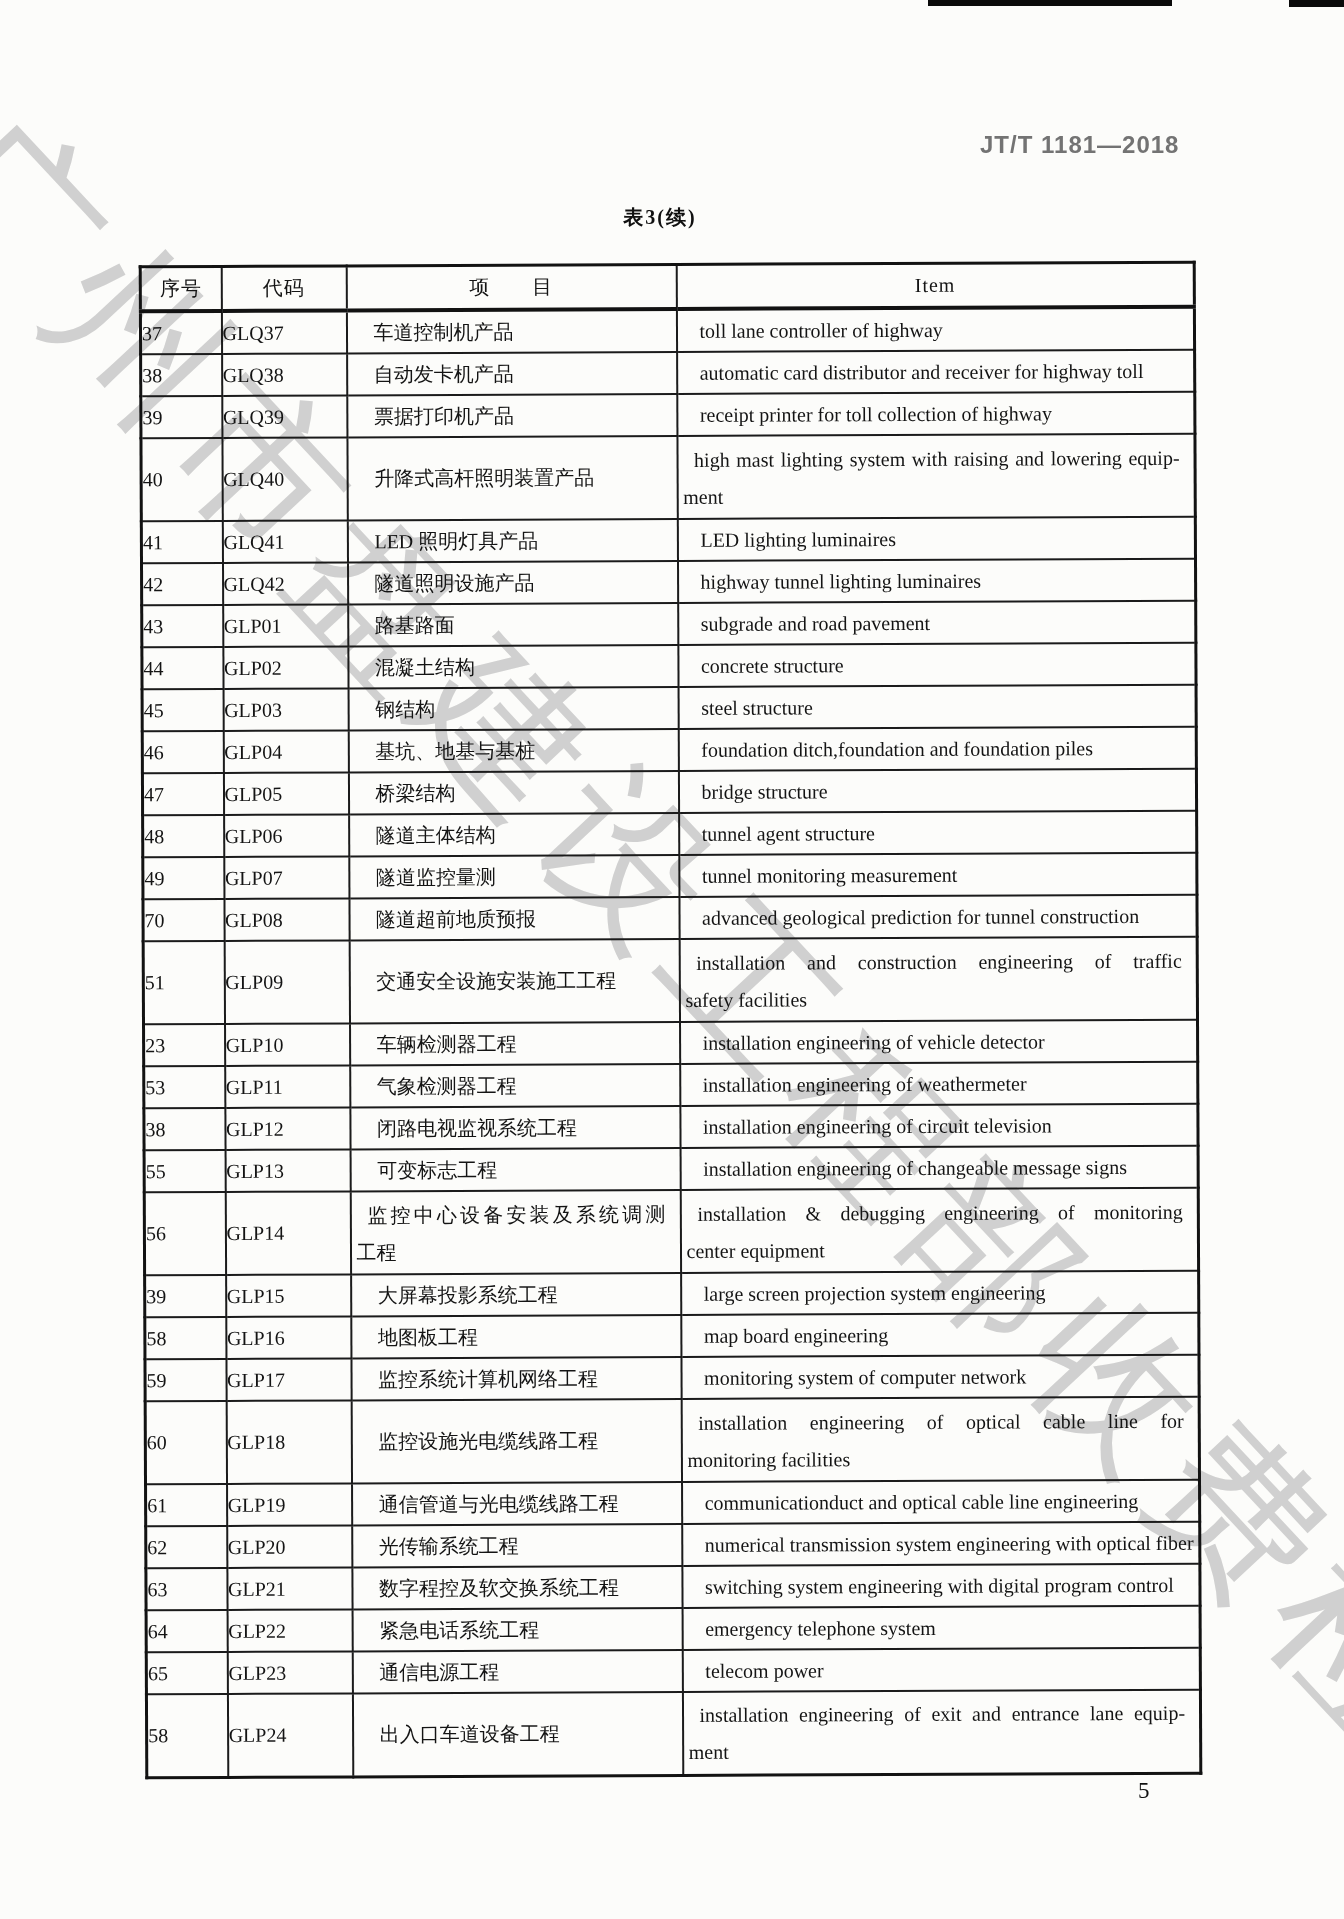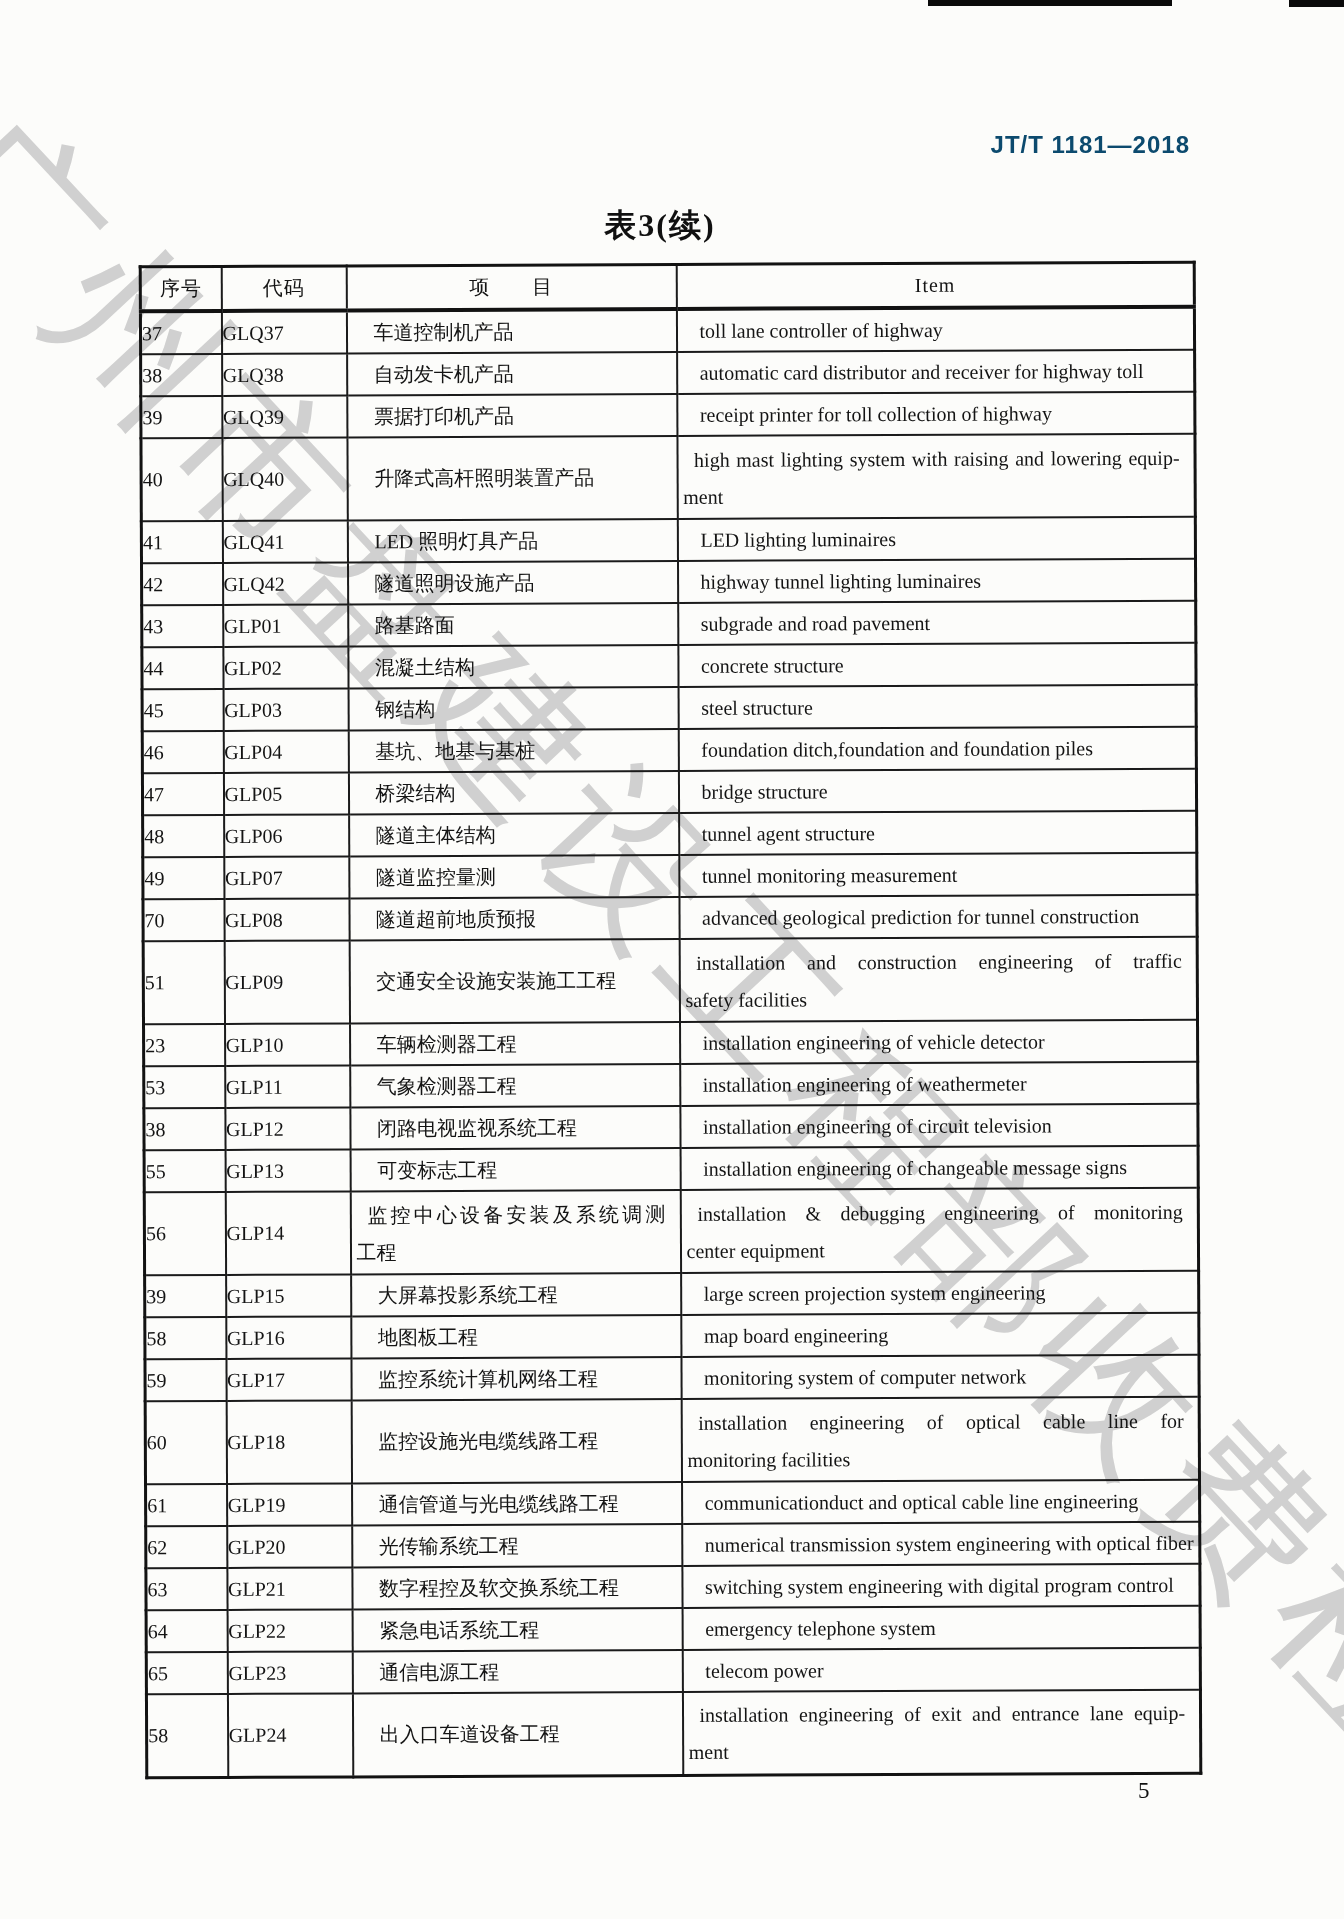--- a/index.html
+++ b/index.html
@@ -14,27 +14,27 @@
   .scanbar.b2{left:1289px;top:0;width:55px;height:7px;}
   
   .watermark{
     position:absolute;left:40px;top:70px;width:2600px;
     transform:rotate(47deg);transform-origin:0 0;
     font-size:165px;letter-spacing:14px;color:#c9c9c9;opacity:.85;
     white-space:nowrap;pointer-events:none;user-select:none;
     font-family:"Liberation Serif","DejaVu Serif",serif;
   }
   .doc-number{
-    position:absolute;top:131px;left:980px;width:210px;text-align:right;
+    position:absolute;top:131px;left:980px;width:210px;
     font-family:"Liberation Sans","DejaVu Sans",sans-serif;
-    font-weight:bold;font-size:24px;letter-spacing:1px;color:#0c4a6e;
+    font-weight:bold;font-size:24px;letter-spacing:1px;color:#737373;
   }
   .table-title{
     position:absolute;top:204px;left:520px;width:280px;text-align:center;
-    font-size:32px;font-weight:600;color:#101010;letter-spacing:2px;
+    font-size:20px;font-weight:600;color:#101010;letter-spacing:2px;
   }
   .tbl-wrap{position:absolute;left:142px;top:263px;transform:rotate(-0.25deg);}
   table{
     border-collapse:collapse;table-layout:fixed;width:1054px;
     font-size:20px;color:#141414;
   }
   col.c-no{width:81px;} col.c-code{width:125px;}
   col.c-zh{width:330px;} col.c-en{width:518px;}
   th,td{border:2px solid #1b1b1b;padding:0;vertical-align:middle;overflow:hidden;}
   table{border:3px solid #121212;}

